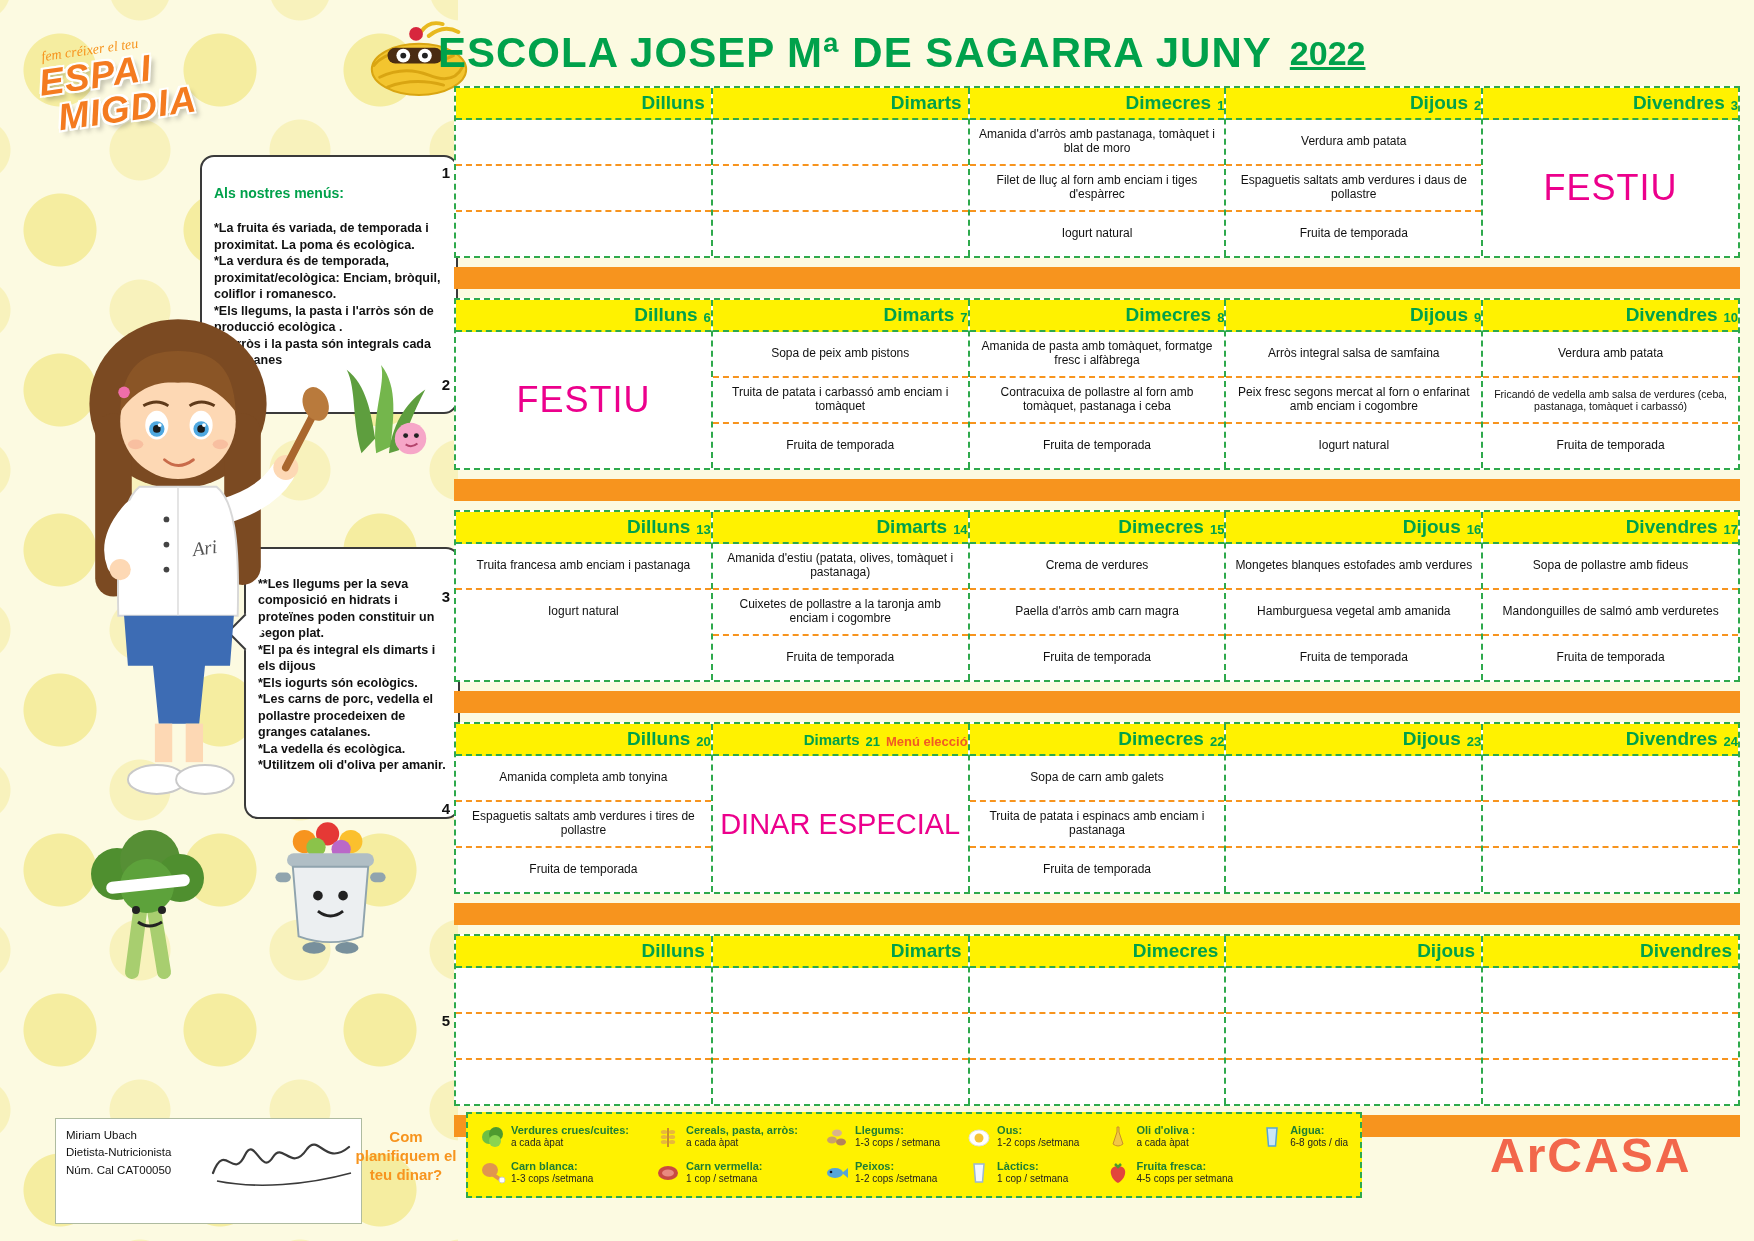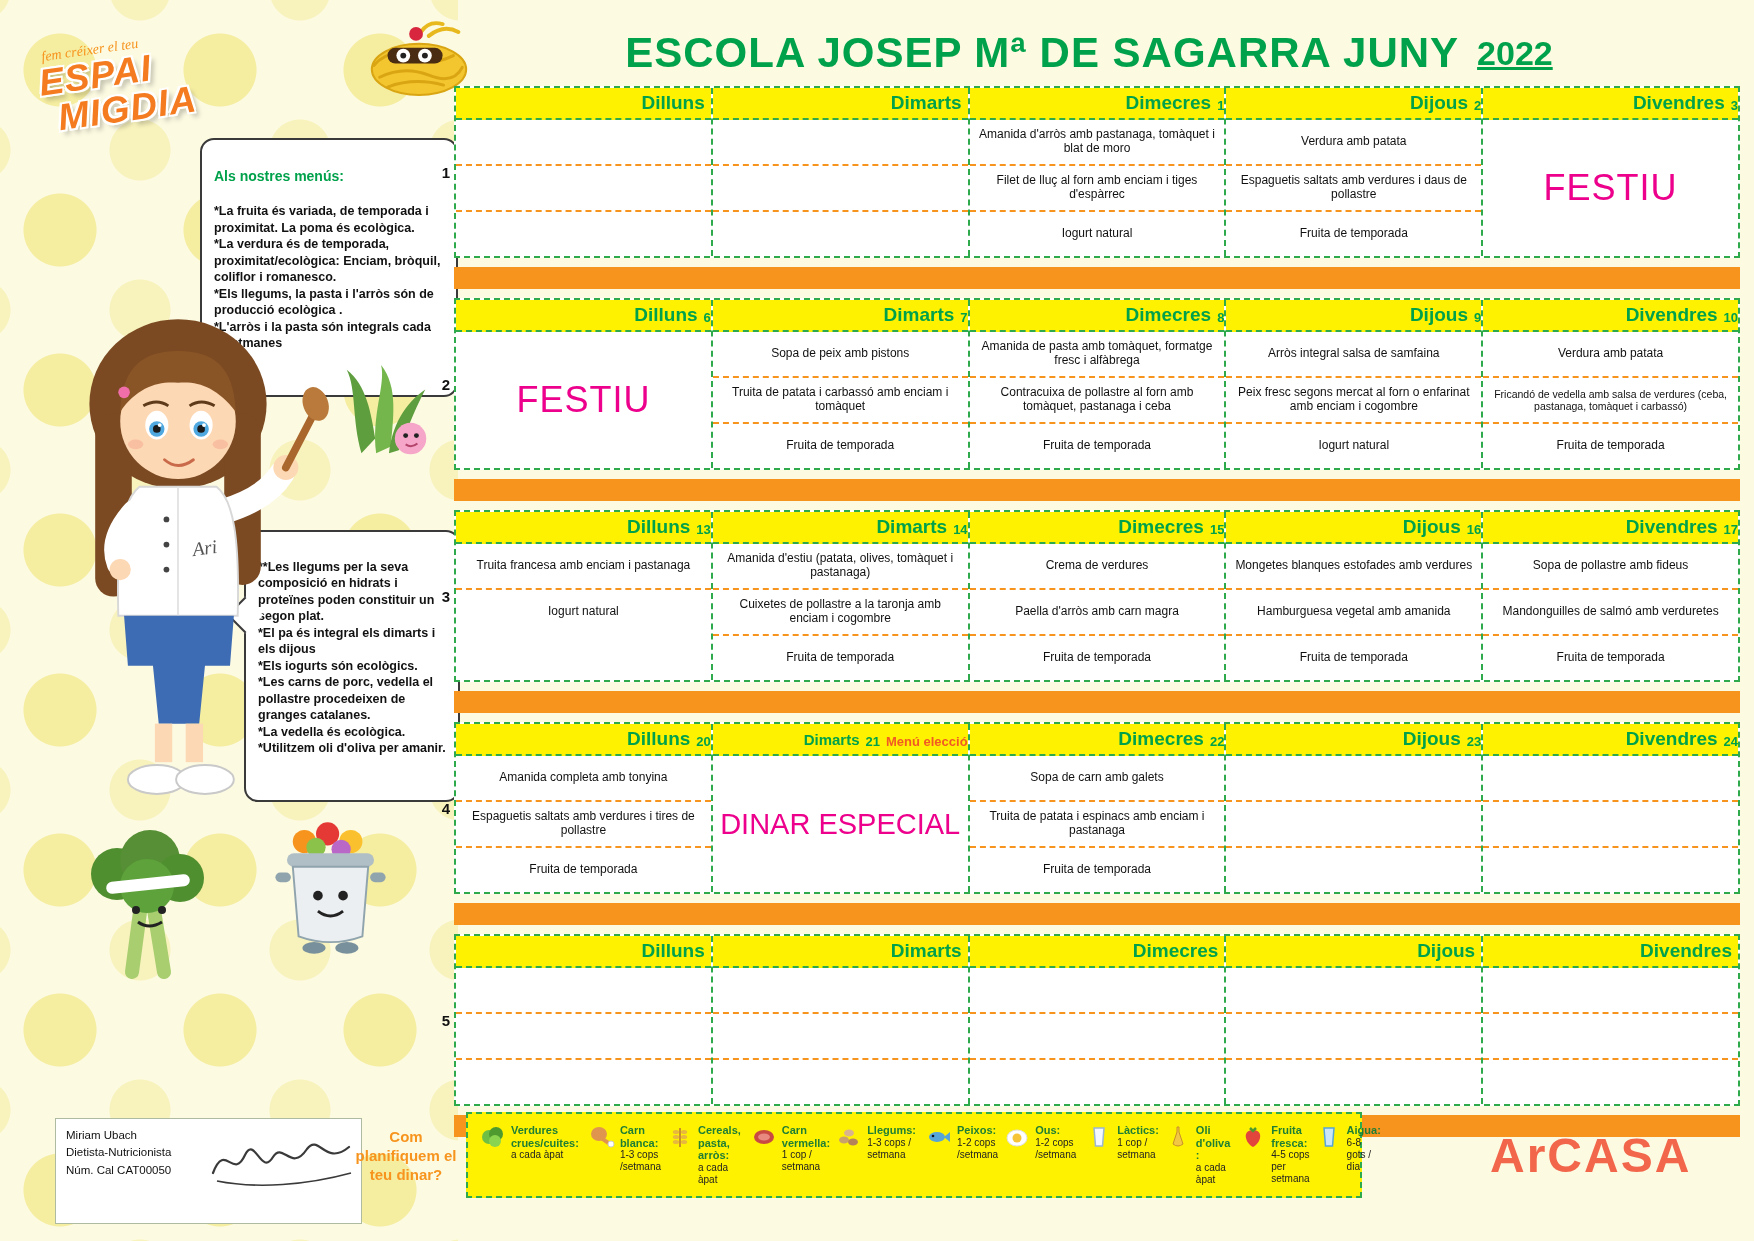--- a/index.html
+++ b/index.html
@@ -9,38 +9,38 @@
       radial-gradient(circle,#F5EDA0 36px,rgba(245,237,160,0) 37px),
       radial-gradient(circle,#F8F2BC 30px,rgba(248,242,188,0) 31px);
     background-size:160px 160px,160px 160px;background-position:-20px -10px,60px 70px;}
   
   .logo{position:absolute;left:40px;top:40px;transform:rotate(-8deg);line-height:1;}
   .logo .tagline{font-family:"Liberation Serif",serif;font-style:italic;font-size:14px;color:#F7941E;margin-left:6px;}
   .logo .w1,.logo .w2{font-size:37px;font-weight:bold;font-style:italic;color:#F47B20;letter-spacing:1px;
     text-shadow:2px 2px 0 #fff,-2px 2px 0 #fff,2px -2px 0 #fff,-2px -2px 0 #fff,4px 5px 5px rgba(0,0,0,.25);}
   .logo .w2{margin-left:14px;}
   .bubble{position:absolute;background:#fff;border:2px solid #3a3a3a;border-radius:14px;padding:10px 12px;
-    font-size:12.5px;font-weight:bold;line-height:1.32;color:#111;white-space:pre-line;}
+    font-size:12.5px;font-weight:bold;line-height:1.32;color:#111;white-space:pre-line;margin-top:17px;}
   .bubble .tail{position:absolute;width:24px;height:24px;background:#fff;border-left:2px solid #3a3a3a;border-bottom:2px solid #3a3a3a;}
   .bubble1{left:200px;top:138px;width:230px;}
   .bubble1 .tail{left:26px;bottom:-14px;transform:rotate(-25deg) skewX(-20deg);}
   .bubble1 .btitle{color:#00A14B;font-size:14px;margin-bottom:2px;}
   .bubble2{left:244px;top:530px;width:188px;}
   .bubble2 .tail{left:-14px;top:70px;transform:rotate(45deg);}
   .chef-svg{position:absolute;left:18px;top:298px;width:320px;height:520px;}
   .leek-svg{position:absolute;left:332px;top:360px;width:108px;height:108px;}
   .broc-svg{position:absolute;left:72px;top:822px;width:150px;height:160px;}
   .pot-svg{position:absolute;left:258px;top:812px;width:145px;height:150px;}
   .spag-svg{position:absolute;left:360px;top:18px;width:118px;height:84px;}
   .sig-box{position:absolute;left:55px;top:1118px;width:285px;height:88px;background:#fff;border:1px solid #AEBBA0;padding:8px 10px;}
   .sig-box .line{font-size:11.5px;color:#111;line-height:1.5;}
   .sig-box svg{position:absolute;right:4px;top:14px;width:150px;height:60px;}
   
   .main{position:absolute;left:438px;top:24px;width:1302px;}
-  .title-row{display:flex;align-items:center;justify-content:center;height:58px;margin-bottom:4px;}
+  .title-row{display:flex;align-items:center;justify-content:flex-start;height:58px;margin-bottom:4px;}
   .school-title{font-size:42px;font-weight:bold;color:#00A14B;letter-spacing:1px;white-space:nowrap;}
   .year{font-size:34px;font-weight:bold;color:#00A14B;margin-left:18px;text-decoration:underline;}
   .week{display:flex;align-items:center;}
   .week-num{width:16px;text-align:center;font-weight:bold;font-size:15px;color:#111;flex:none;}
   .wtable{flex:1;display:flex;border:2px dashed #2EA94C;background:#fff;}
   .col{flex:1;display:flex;flex-direction:column;border-left:2px dashed #2EA94C;min-width:0;}
   .col:first-child{border-left:none;}
   .hdr{height:30px;background:#FFF200;border-bottom:2px dashed #2EA94C;display:flex;align-items:center;justify-content:flex-end;gap:6px;}
   .dayname{font-size:19px;font-weight:bold;color:#00A14B;white-space:nowrap;}
   .daydate{font-size:13px;font-weight:bold;color:#00A14B;padding-top:4px;}
@@ -51,21 +51,21 @@
   .cell + .cell{border-top:2px dashed #F7941E;}
   .cell.sm{font-size:10.5px;}
   .special{flex:1;display:flex;align-items:center;justify-content:center;color:#EC008C;background:#fff;}
   .festiu{font-size:36px;letter-spacing:1px;}
   .dinar{font-size:29px;}
   .bar{height:22px;background:#F7941E;margin:9px 0 9px 16px;}
   
   .prompt{position:absolute;left:350px;top:1128px;width:112px;text-align:center;color:#F7941E;font-weight:bold;font-size:15px;line-height:1.25;}
   .legend{position:absolute;left:466px;top:1112px;width:868px;background:#FFF200;border:2px dashed #2EA94C;
     padding:10px 12px;display:flex;justify-content:space-between;gap:6px;}
-  .lcol{display:flex;flex-direction:row;gap:10px;}
+  .lcol{display:flex;flex-direction:column;gap:10px;}
   .litem{display:flex;align-items:flex-start;gap:5px;}
   .litem svg{width:26px;height:26px;flex:none;}
   .lname{font-size:11px;font-weight:bold;color:#1E7E34;line-height:1.15;}
   .lval{font-size:10px;color:#222;line-height:1.2;}
   .brand{position:absolute;left:1490px;top:1128px;font-size:48px;font-weight:bold;color:#F2674B;letter-spacing:2px;}
 </style>
 </head>
 <body>
 
 <div class="dots"></div>

